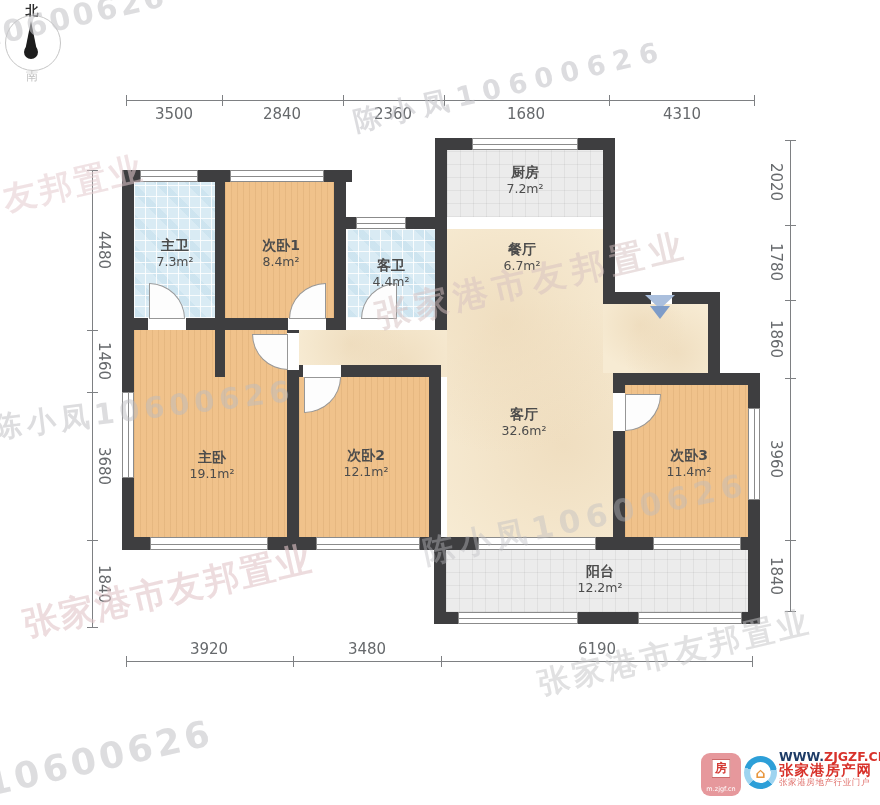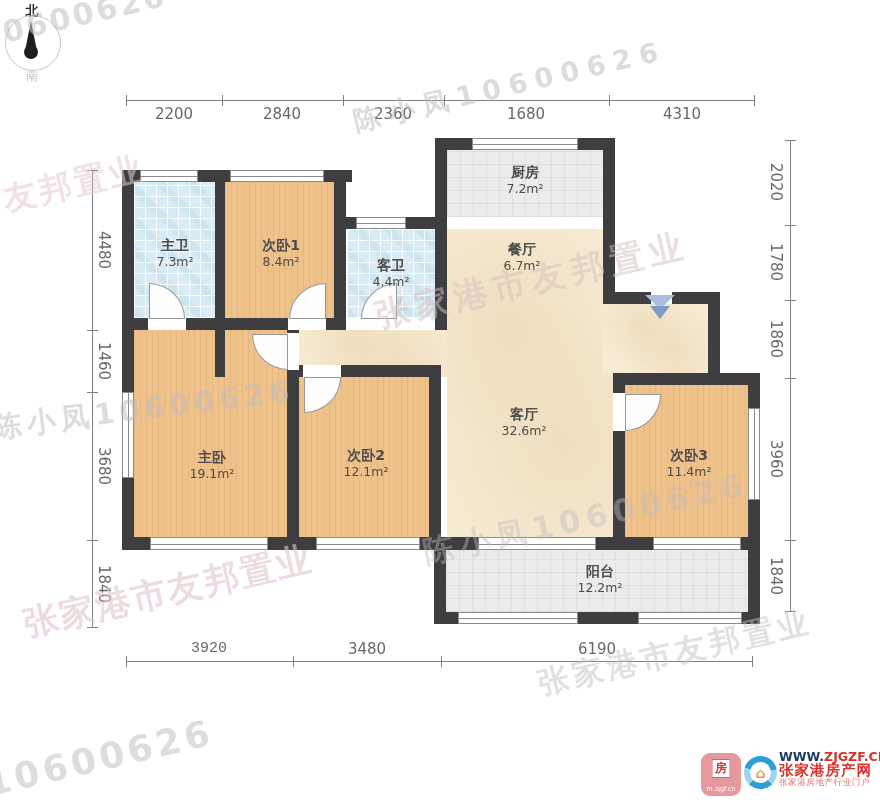--- a/index.html
+++ b/index.html
@@ -183,32 +183,32 @@
     <div class="rarea">12.2m²</div>
   </div>
 
   <div class="dimline" style="left:126px;top:100px;width:629px;height:1px;"></div>
   <div class="tick" style="left:126px;top:95px;width:1px;height:11px;"></div>
   <div class="tick" style="left:222px;top:95px;width:1px;height:11px;"></div>
   <div class="tick" style="left:343px;top:95px;width:1px;height:11px;"></div>
   <div class="tick" style="left:444px;top:95px;width:1px;height:11px;"></div>
   <div class="tick" style="left:609px;top:95px;width:1px;height:11px;"></div>
   <div class="tick" style="left:754px;top:95px;width:1px;height:11px;"></div>
-  <div class="dim hc" style="left:174px;top:105px;">2200</div>
+  <div class="dim hc" style="left:174px;top:105px;">3500</div>
   <div class="dim hc" style="left:282px;top:105px;">2840</div>
   <div class="dim hc" style="left:393px;top:105px;">2360</div>
   <div class="dim hc" style="left:526px;top:105px;">1680</div>
   <div class="dim hc" style="left:682px;top:105px;">4310</div>
 
   <div class="dimline" style="left:126px;top:661px;width:627px;height:1px;"></div>
   <div class="tick" style="left:126px;top:656px;width:1px;height:11px;"></div>
   <div class="tick" style="left:293px;top:656px;width:1px;height:11px;"></div>
   <div class="tick" style="left:441px;top:656px;width:1px;height:11px;"></div>
   <div class="tick" style="left:752px;top:656px;width:1px;height:11px;"></div>
-  <div class="dim hc" style="left:209px;top:640px;font-family:Liberation Mono, monospace;">3920</div>
+  <div class="dim hc" style="left:209px;top:640px;">3920</div>
   <div class="dim hc" style="left:367px;top:640px;">3480</div>
   <div class="dim hc" style="left:597px;top:640px;">6190</div>
 
   <div class="dimline" style="left:92px;top:170px;width:1px;height:458px;"></div>
   <div class="tick" style="left:87px;top:170px;width:11px;height:1px;"></div>
   <div class="tick" style="left:87px;top:330px;width:11px;height:1px;"></div>
   <div class="tick" style="left:87px;top:392px;width:11px;height:1px;"></div>
   <div class="tick" style="left:87px;top:540px;width:11px;height:1px;"></div>
   <div class="tick" style="left:87px;top:627px;width:11px;height:1px;"></div>
   <div class="dim vc" style="left:104px;top:250px;">4480</div>

